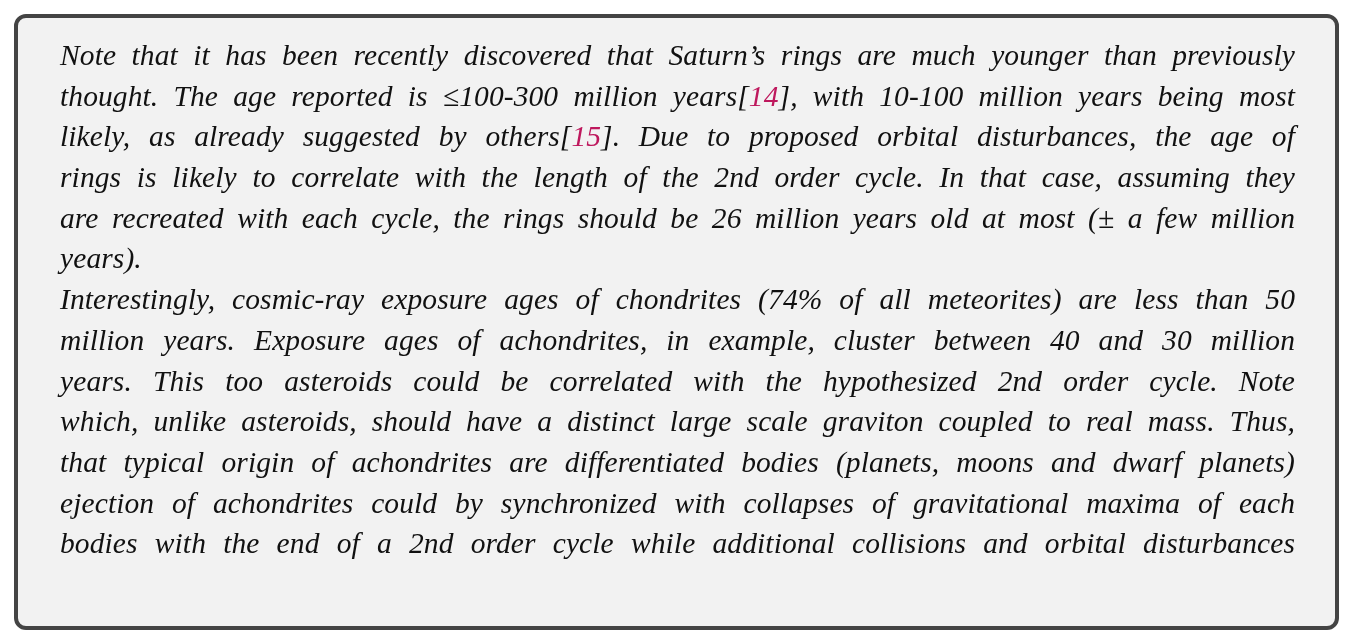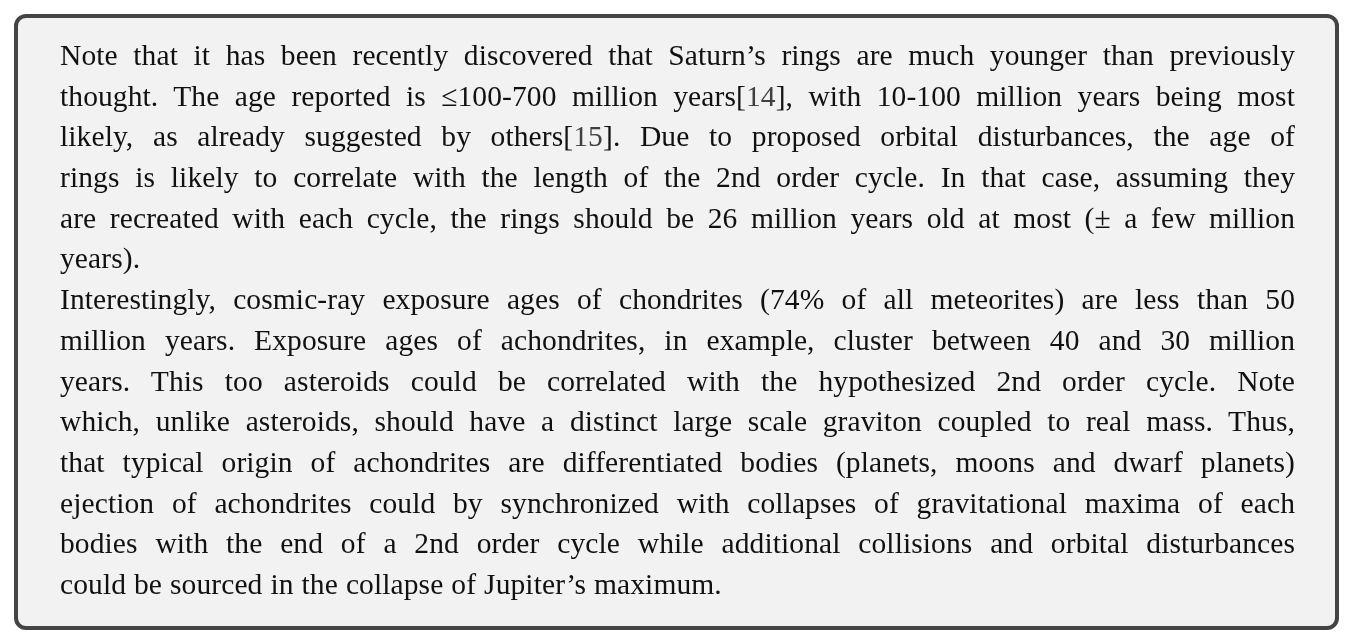--- a/index.html
+++ b/index.html
@@ -34,59 +34,59 @@
       font-size: 27.5px;
       line-height: 40.7px;
       color: #111111;
       text-align: justify;
     }
     .para {
       margin: 0;
       padding: 0;
     }
     .cite-link {
-      color: #404040;
+      color: #be185d;
       text-decoration: none;
       cursor: pointer;
     }
     
     .note-text {
       font-family: "Liberation Serif", "DejaVu Serif", serif;
       font-size: 29.5px;
       letter-spacing: 0.1px;
       word-spacing: 0.5px;
     }
     .line {
       display: block;
       white-space: nowrap;
       text-align-last: justify;
       text-align: justify;
       height: 40.7px;
+      font-style: italic;
     }
     .line.last {
       text-align-last: left;
     }
   </style>
 </head>
 <body>
 
 <div class="note-box"></div>
 
 <div class="note-text">
   <div class="para">
     <span class="line">Note that it has been recently discovered that Saturn’s rings are much younger than previously</span>
-    <span class="line"><span>thought. The age reported is ≤100-700 million years[</span><a class="cite-link">14</a><span>], with 10-100 million years being most</span></span>
+    <span class="line"><span>thought. The age reported is ≤100-300 million years[</span><a class="cite-link">14</a><span>], with 10-100 million years being most</span></span>
     <span class="line"><span>likely, as already suggested by others[</span><a class="cite-link">15</a><span>]. Due to proposed orbital disturbances, the age of</span></span>
     <span class="line">rings is likely to correlate with the length of the 2nd order cycle. In that case, assuming they</span>
     <span class="line">are recreated with each cycle, the rings should be 26 million years old at most (± a few million</span>
     <span class="line last">years).</span>
   </div>
   <div class="para">
     <span class="line">Interestingly, cosmic-ray exposure ages of chondrites (74% of all meteorites) are less than 50</span>
     <span class="line">million years. Exposure ages of achondrites, in example, cluster between 40 and 30 million</span>
     <span class="line">years. This too asteroids could be correlated with the hypothesized 2nd order cycle. Note</span>
     <span class="line">which, unlike asteroids, should have a distinct large scale graviton coupled to real mass. Thus,</span>
     <span class="line">that typical origin of achondrites are differentiated bodies (planets, moons and dwarf planets)</span>
     <span class="line">ejection of achondrites could by synchronized with collapses of gravitational maxima of each</span>
     <span class="line">bodies with the end of a 2nd order cycle while additional collisions and orbital disturbances</span>
-    <span class="line last">could be sourced in the collapse of Jupiter’s maximum.</span>
   </div>
 </div>
 
 </body></html>

